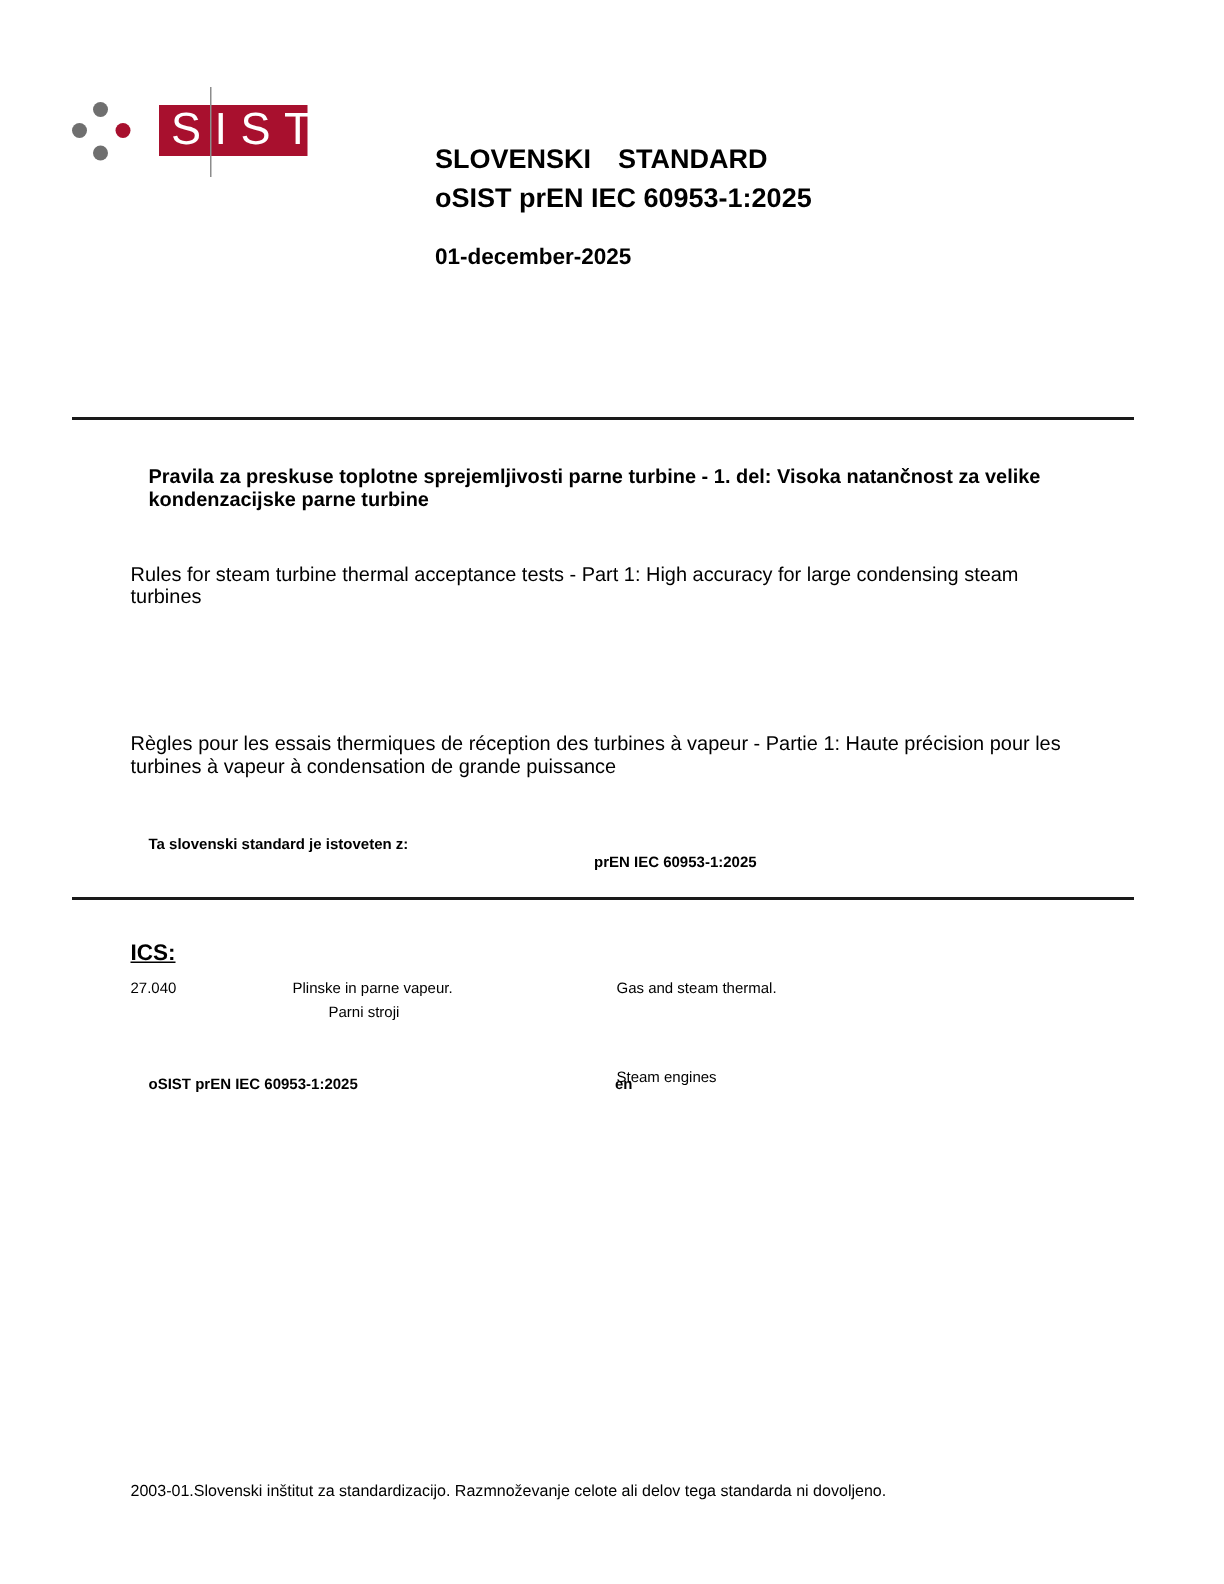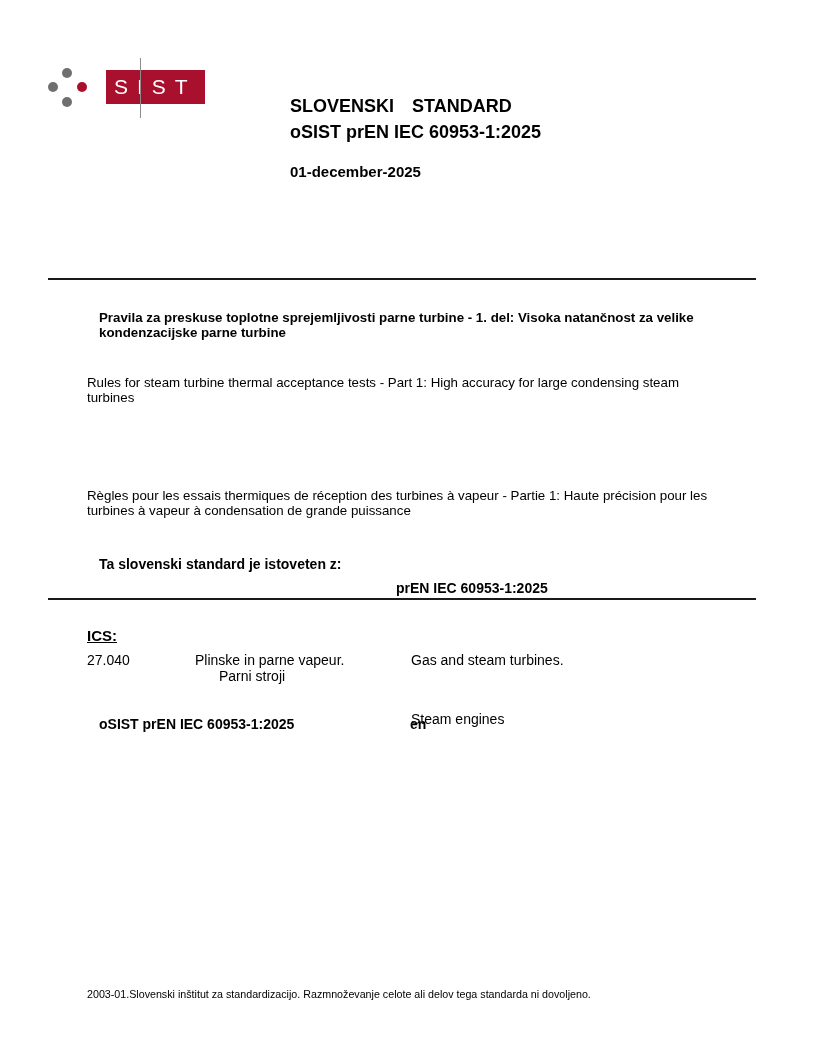--- a/index.html
+++ b/index.html
@@ -2,31 +2,31 @@
 <html><head>
 <meta charset="utf-8">
 <style>
   html, body { margin: 0; padding: 0; background: #ffffff; }
   body { width: 816px; height: 1056px; position: relative; overflow: hidden;
          font-family: "Liberation Sans", sans-serif; color: #000; }
   .abs { position: absolute; }
   .dot { position: absolute; width: 10px; height: 10px; border-radius: 50%; background: #6f6f6f; }
   .dot.red { background: #a8102e; }
   .logo-box { position: absolute; left: 106px; top: 70px; width: 99px; height: 34px; background: #a8102e;
-              color: #fff; font-family: "Liberation Sans", sans-serif; font-size: 21px; letter-spacing: 9px;
+              color: #fff; font-family: "Liberation Sans", sans-serif; font-size: 30px; letter-spacing: 9px;
               line-height: 34px; text-indent: 8px; white-space: nowrap; }
   .logo-vline { position: absolute; left: 140px; top: 58px; width: 1px; height: 60px; background: #8c8c8c; }
   .title1 { left: 290px; top: 96px; font-size: 18px; font-weight: bold; word-spacing: 4px; white-space: pre; }
   .title2 { left: 290px; top: 122px; font-size: 18px; font-weight: bold; }
   .date { left: 290px; top: 163px; font-size: 15px; font-weight: bold; }
   .hr { position: absolute; left: 48px; width: 708px; height: 2px; background: #1a1a1a; }
   .para { left: 87px; width: 640px; font-size: 13.3px; line-height: 15px; }
   .bold { font-weight: bold; margin-left: 12px; }
   .ics-label { left: 87px; top: 627px; font-size: 15px; font-weight: bold; text-decoration: underline; }
-  .cell { font-size: 14px; line-height: 16px; }
+  .cell { font-size: 10px; line-height: 16px; }
   .footer { left: 87px; top: 988px; font-size: 10.7px; white-space: nowrap; }
 </style>
 </head>
 <body>
 
 <div>
   <div class="dot" style="left:62px; top:68px;"></div>
   <div class="dot" style="left:48px; top:82px;"></div>
   <div class="dot red" style="left:77px; top:82px;"></div>
   <div class="dot" style="left:62px; top:97px;"></div>
@@ -38,29 +38,29 @@
 <div class="abs title2">oSIST prEN IEC 60953-1:2025</div>
 <div class="abs date">01-december-2025</div>
 
 <div class="hr" style="top:278px;"></div>
 
 <div class="abs para bold" style="top:310px;">Pravila za preskuse toplotne sprejemljivosti parne turbine - 1. del: Visoka natančnost za velike kondenzacijske parne turbine</div>
 <div class="abs para" style="top:375px;">Rules for steam turbine thermal acceptance tests - Part 1: High accuracy for large condensing steam turbines</div>
 <div class="abs para" style="top:488px;">Règles pour les essais thermiques de réception des turbines à vapeur - Partie 1: Haute précision pour les turbines à vapeur à condensation de grande puissance</div>
 
 <div class="abs cell bold" style="left:87px; top:556px;">Ta slovenski standard je istoveten z:</div>
-<div class="abs cell bold" style="left:384px; top:580px;">prEN IEC 60953-1:2025</div>
+<div class="abs cell bold" style="left:384px; top:568px;">prEN IEC 60953-1:2025</div>
 
 <div class="hr" style="top:598px;"></div>
 
 <div class="abs ics-label">ICS:</div>
 <div>
   <div class="abs cell" style="left:87px; top:652px;">27.040</div>
   <div class="abs cell" style="left:195px; top:652px;">Plinske in parne vapeur.</div>
   <div class="abs cell" style="left:195px; top:668px;margin-left:24px;">Parni stroji</div>
-  <div class="abs cell" style="left:411px; top:652px;">Gas and steam turbines.</div>
+  <div class="abs cell" style="left:411px; top:652px;">Gas and steam thermal.</div>
   <div class="abs cell" style="left:411px; top:668px;margin-top:43px;">Steam engines</div>
 </div>
 
 <div class="abs cell bold" style="left:87px; top:716px;">oSIST prEN IEC 60953-1:2025</div>
 <div class="abs cell bold" style="left:398px; top:716px;">en</div>
 
 <div class="abs footer">2003-01.Slovenski inštitut za standardizacijo. Razmnoževanje celote ali delov tega standarda ni dovoljeno.</div>
 
 </body></html>

